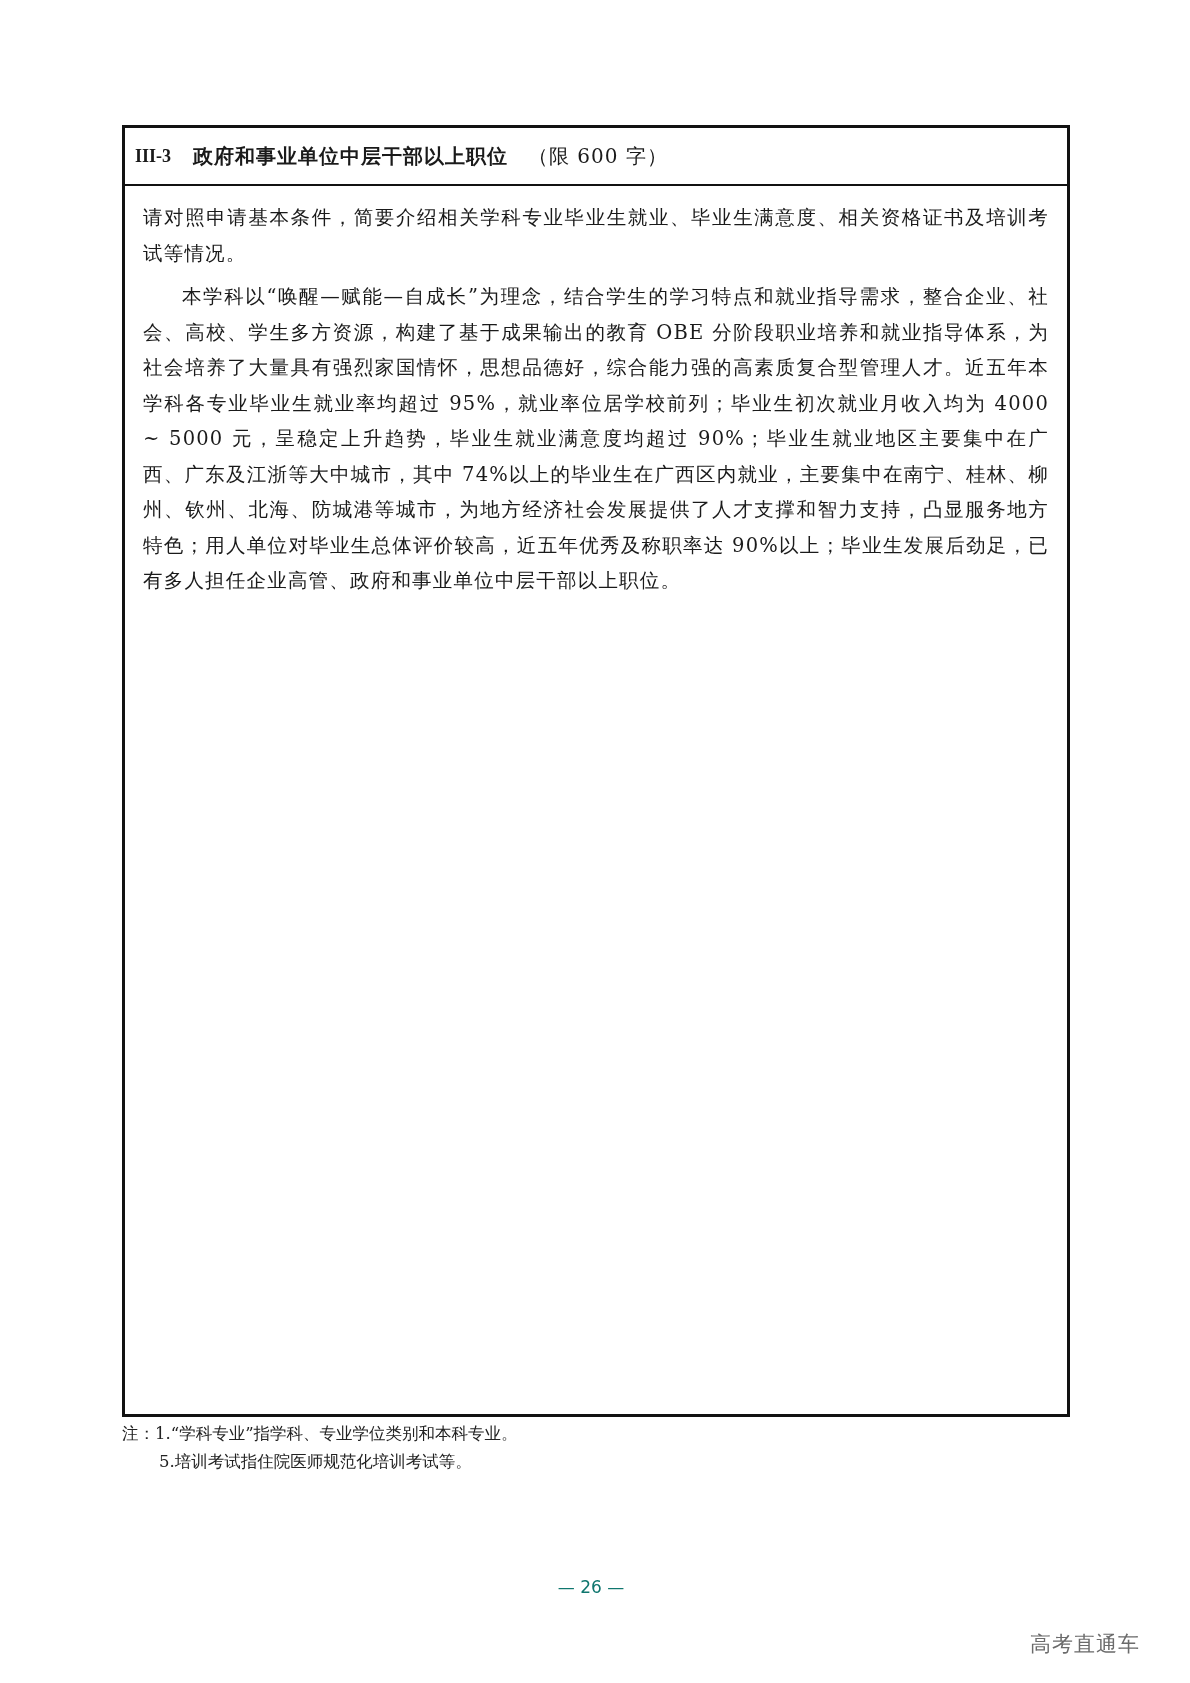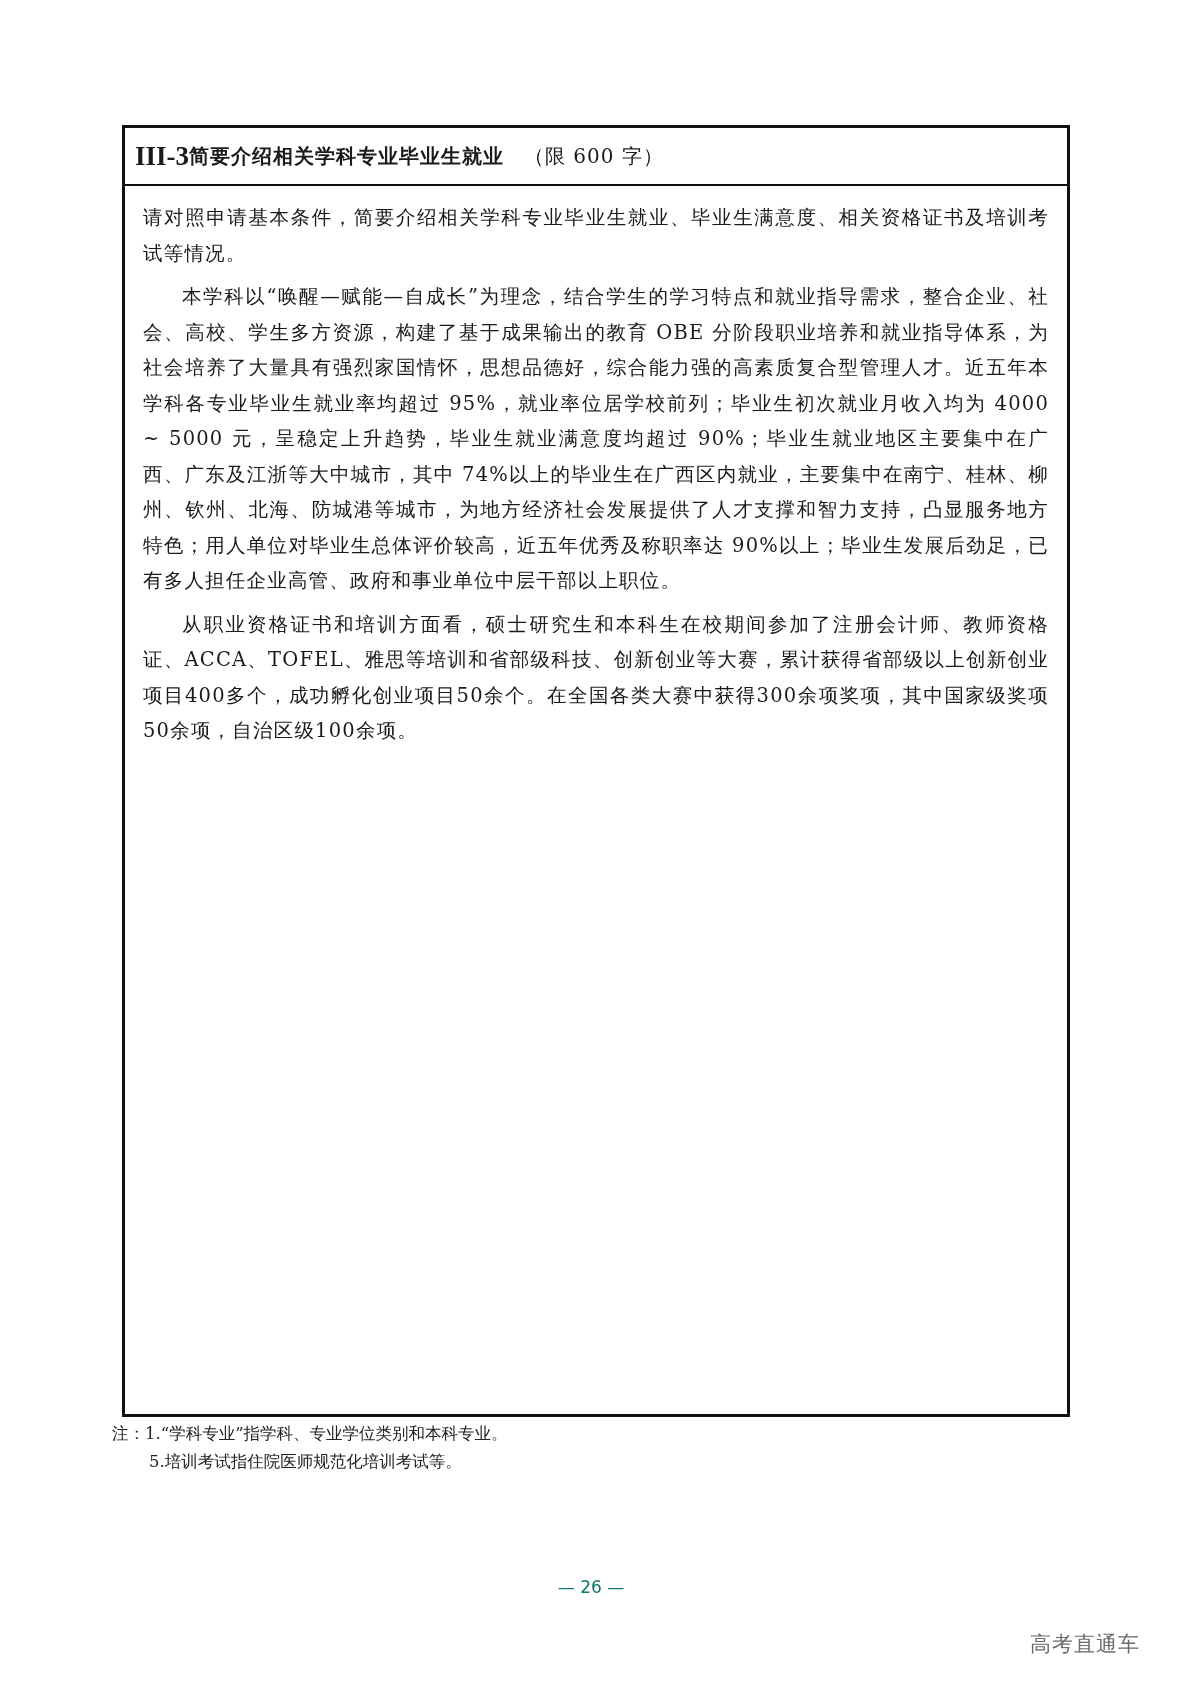--- a/index.html
+++ b/index.html
@@ -2,47 +2,46 @@
 <html><head>
 <meta charset="utf-8">
 <style>
   html, body { margin:0; padding:0; background:#ffffff; }
   body { width:1190px; height:1683px; position:relative; overflow:hidden;
          font-family:"DejaVu Serif","Liberation Serif",serif; color:#1a1a1a; }
   .table-box { position:absolute; left:122px; top:125px; width:942px; height:1286px;
                border:3px solid #111; box-sizing:content-box; }
   .header-row { height:56px; border-bottom:2px solid #111; display:flex; align-items:center;
                 padding-left:10px; font-size:20px; }
-  .header-code { font-family:"Liberation Serif",serif; font-weight:bold; font-size:27px; margin-right:0; }
+  .header-code { font-family:"Liberation Serif",serif; font-weight:bold; font-size:18px; margin-right:22px; }
   .header-title { font-weight:bold; letter-spacing:1px; }
   .header-limit { font-weight:normal; margin-left:20px; letter-spacing:1px; }
   .content { padding:6px 10px 0 10px; font-size:19.5px; line-height:35.5px; text-align:justify;
              letter-spacing:1.2px; }
   .content p { margin:8px; }
   .indent { text-indent:2em; }
-  .notes { position:absolute; left:112px; top:1420px; font-size:16.5px; line-height:28px; color:#222; }
+  .notes { position:absolute; left:122px; top:1420px; font-size:16.5px; line-height:28px; color:#222; }
   .notes .n2 { padding-left:37px; }
   .page-num { position:absolute; left:0; width:1182px; top:1577px; text-align:center;
               font-family:"DejaVu Sans","Liberation Sans",sans-serif; font-size:17px; color:#0f766e; }
   .watermark { position:absolute; right:50px; top:1630px; font-size:21px; color:#6b6b6b;
                font-family:Liberation Mono, monospace; letter-spacing:1px;margin-left:31px; }
 </style>
 </head>
 <body>
 
 <div class="table-box">
   <div class="header-row">
     <span class="header-code">III-3</span>
-    <span class="header-title">简要介绍相关学科专业毕业生就业</span>
+    <span class="header-title">政府和事业单位中层干部以上职位</span>
     <span class="header-limit">（限 600 字）</span>
   </div>
   <div class="content">
     <p>请对照申请基本条件，简要介绍相关学科专业毕业生就业、毕业生满意度、相关资格证书及培训考试等情况。</p>
     <p class="indent">本学科以“唤醒—赋能—自成长”为理念，结合学生的学习特点和就业指导需求，整合企业、社会、高校、学生多方资源，构建了基于成果输出的教育 OBE 分阶段职业培养和就业指导体系，为社会培养了大量具有强烈家国情怀，思想品德好，综合能力强的高素质复合型管理人才。近五年本学科各专业毕业生就业率均超过 95%，就业率位居学校前列；毕业生初次就业月收入均为 4000 ~ 5000 元，呈稳定上升趋势，毕业生就业满意度均超过 90%；毕业生就业地区主要集中在广西、广东及江浙等大中城市，其中 74%以上的毕业生在广西区内就业，主要集中在南宁、桂林、柳州、钦州、北海、防城港等城市，为地方经济社会发展提供了人才支撑和智力支持，凸显服务地方特色；用人单位对毕业生总体评价较高，近五年优秀及称职率达 90%以上；毕业生发展后劲足，已有多人担任企业高管、政府和事业单位中层干部以上职位。</p>
-    <p class="indent">从职业资格证书和培训方面看，硕士研究生和本科生在校期间参加了注册会计师、教师资格证、ACCA、TOFEL、雅思等培训和省部级科技、创新创业等大赛，累计获得省部级以上创新创业项目400多个，成功孵化创业项目50余个。在全国各类大赛中获得300余项奖项，其中国家级奖项50余项，自治区级100余项。</p>
   </div>
 </div>
 
 <div class="notes">
   <div>注：1.“学科专业”指学科、专业学位类别和本科专业。</div>
   <div class="n2">5.培训考试指住院医师规范化培训考试等。</div>
 </div>
 
 <div class="page-num">— 26 —</div>
 <div class="watermark">高考直通车</div>

